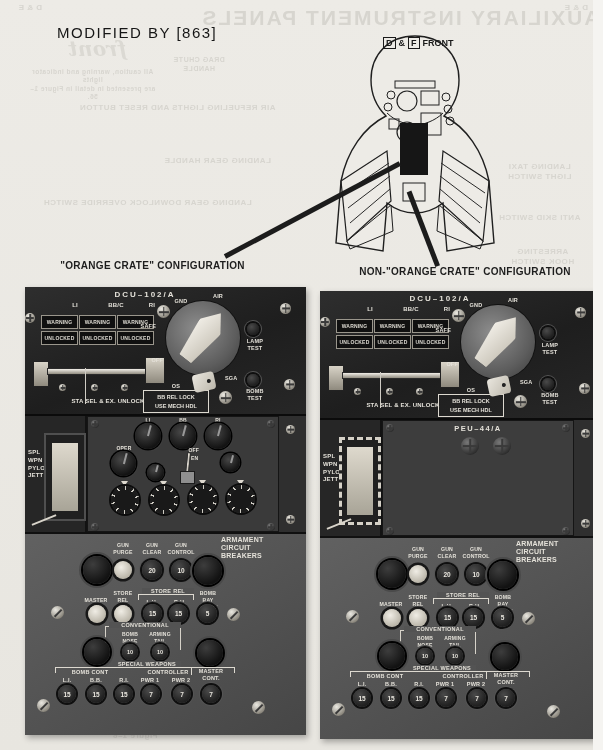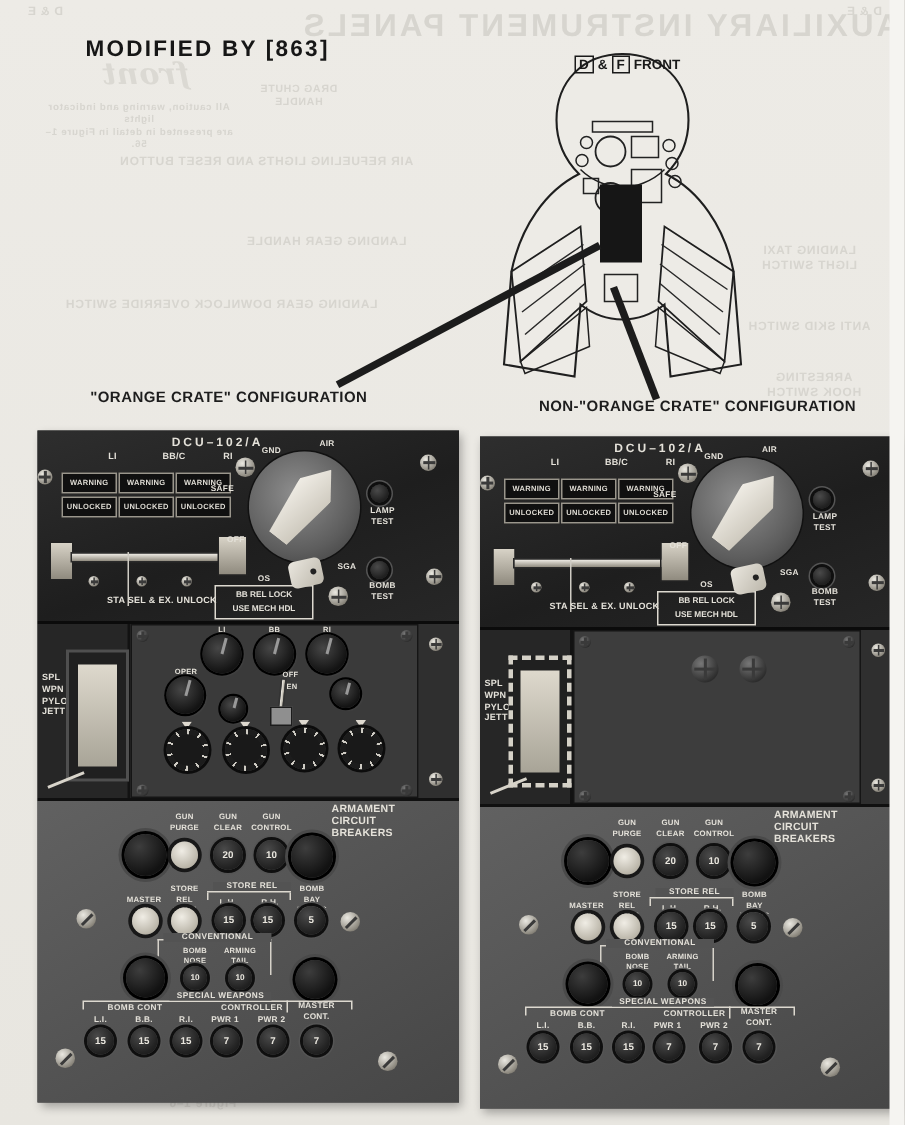--- a/index.html
+++ b/index.html
@@ -4,21 +4,21 @@
 <style>
   html,body{margin:0;padding:0;background:#d8d6d1;}
   .page{position:relative;width:603px;height:750px;background:linear-gradient(180deg,#edebe6,#e8e6e0);
         overflow:hidden;font-family:"Liberation Sans",sans-serif;}
   .edge{position:absolute;right:0;top:0;width:10px;height:750px;background:#f5f4f1;}
   
   .bt{position:absolute;color:#d7d5cf;font-weight:bold;transform:scaleX(-1);
       white-space:pre-line;letter-spacing:.5px;text-align:center;line-height:1.3;}
   .bt.serif{font-family:"DejaVu Serif",serif;font-style:italic;}
   
-  .hdr{position:absolute;color:#161616;font-weight:bold;letter-spacing:1.5px;font-size:15px;}
+  .hdr{position:absolute;color:#161616;font-weight:normal;letter-spacing:1.5px;font-size:15px;}
   .cfg{position:absolute;color:#1d1d1d;font-weight:bold;font-size:10px;letter-spacing:.3px;text-align:center;white-space:nowrap;}
   .dfl{position:absolute;color:#1a1a1a;font-weight:bold;font-size:9px;display:flex;gap:3px;align-items:center;}
   .dfl .bx{border:1px solid #1a1a1a;padding:0 2px;line-height:10px;}
   .leader{position:absolute;background:#1c1c1c;transform-origin:0 50%;}
   
   .panel{position:absolute;width:281px;height:448px;background:#2f2f2f;box-shadow:2px 3px 6px rgba(0,0,0,.3);}
   .bg-top{position:absolute;left:0;top:0;width:281px;height:129px;
           background:linear-gradient(160deg,#2e2e2e,#1e1e1e 55%,#272727);border-bottom:2px solid #0b0b0b;box-sizing:border-box;}
   .bg-subleft{position:absolute;left:0;top:129px;width:62px;height:116px;background:#262626;border-right:2px solid #121212;box-sizing:border-box;}
   .bg-unit{position:absolute;left:62px;top:129px;width:192px;height:116px;background:#3a3a3a;border:1px solid #151515;box-sizing:border-box;}
@@ -326,20 +326,21 @@
     <div class="screw" style="left:255px;top:16px;width:11px;height:11px;"></div>
     <div class="screw" style="left:259px;top:92px;width:11px;height:11px;"></div>
 
     <div class="lbl l" style="left:3px;top:162px;width:34px;font-size:6px;">SPL
 WPN
 PYLON
 JETT</div>
     <div class="guard hatch" style="left:19px;top:146px;"></div>
     <div class="slot-in" style="left:27px;top:156px;width:26px;height:68px;"></div>
     <div class="lever-line" style="left:6px;top:232px;width:26px;transform:rotate(-22deg);"></div>
+    <div class="lbl" style="left:62px;top:133px;width:192px;font-size:7.5px;letter-spacing:1.5px;">PEU–44/A</div>
     <div class="screw dark" style="left:141px;top:146px;width:18px;height:18px;"></div>
     <div class="screw dark" style="left:173px;top:146px;width:18px;height:18px;"></div>
     <div class="screw dark" style="left:66px;top:133px;width:8px;height:8px;"></div>
     <div class="screw dark" style="left:242px;top:133px;width:8px;height:8px;"></div>
     <div class="screw dark" style="left:66px;top:236px;width:8px;height:8px;"></div>
     <div class="screw dark" style="left:242px;top:236px;width:8px;height:8px;"></div>
     <div class="screw" style="left:261px;top:138px;width:9px;height:9px;"></div>
     <div class="screw" style="left:261px;top:228px;width:9px;height:9px;"></div>
 
     <div class="lbl l" style="left:196px;top:249px;width:84px;font-size:7px;line-height:1.15;">ARMAMENT

